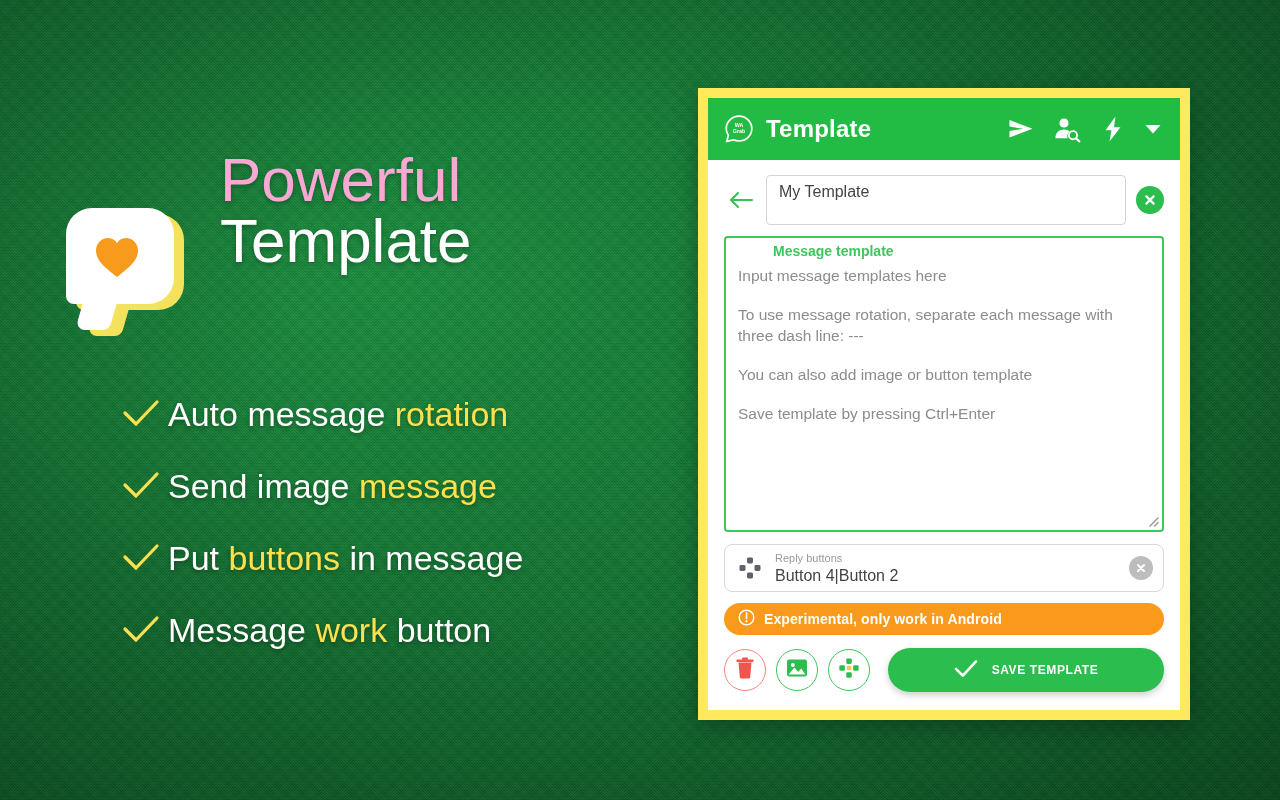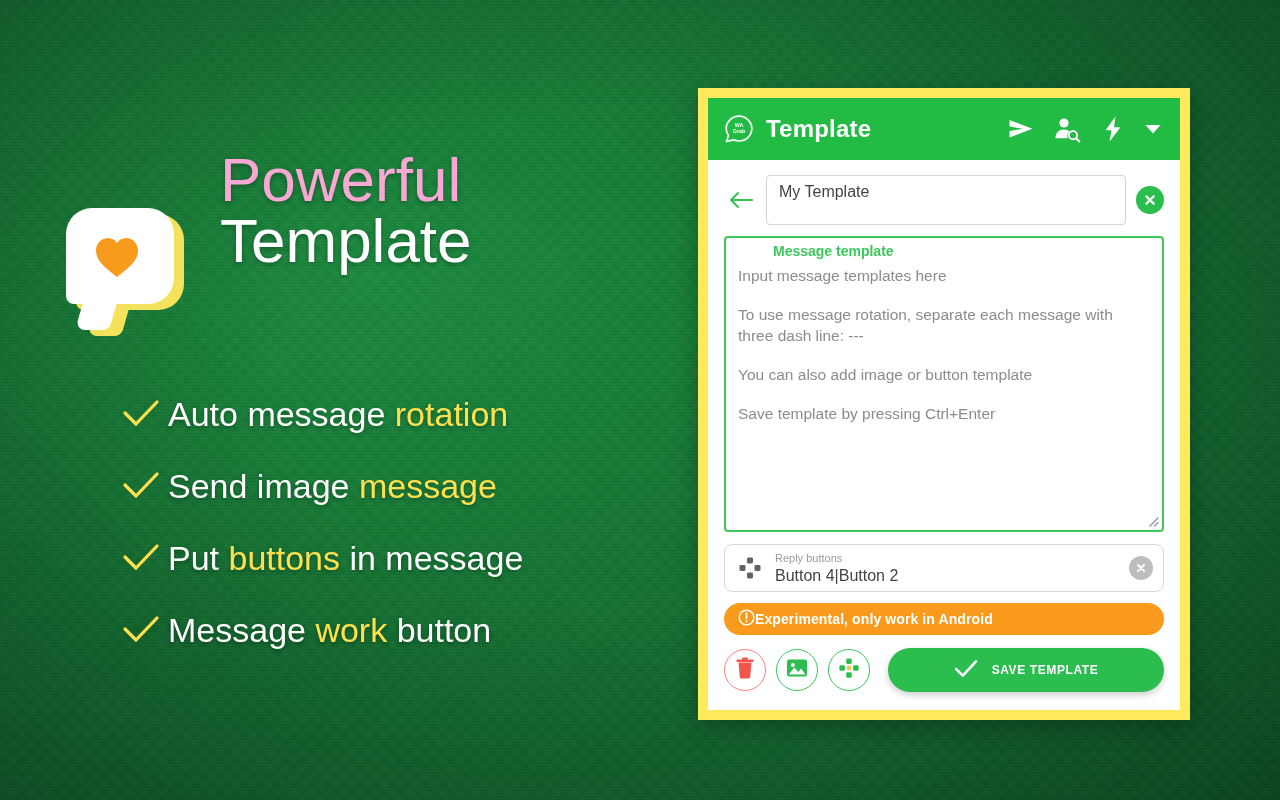--- a/index.html
+++ b/index.html
@@ -297,20 +297,21 @@
     border-radius: 16px;
     display: flex;
     align-items: center;
     padding: 0 14px;
     box-sizing: border-box;
   }
   #warn-text {
     color: #ffffff;
     font-size: 14px;
     font-weight: bold;
+    margin-left: 9px;
     letter-spacing: 0.1px;
   }
 
   
   #action-bar {
     margin-top: 13px;
     display: flex;
     align-items: center;
   }
   .circle-btn {

